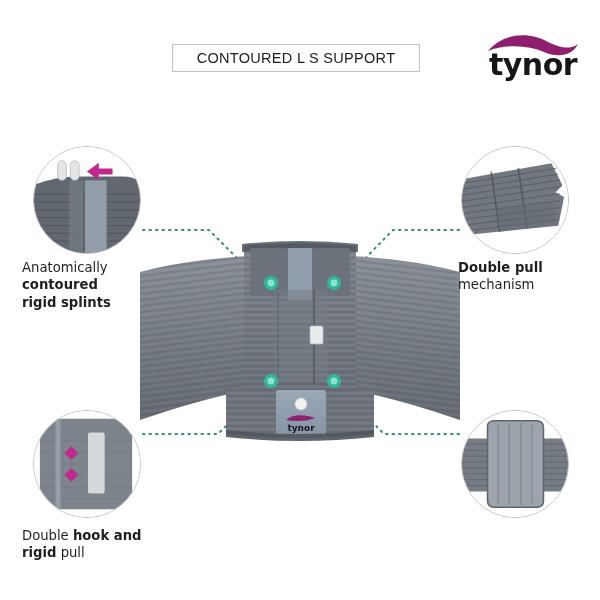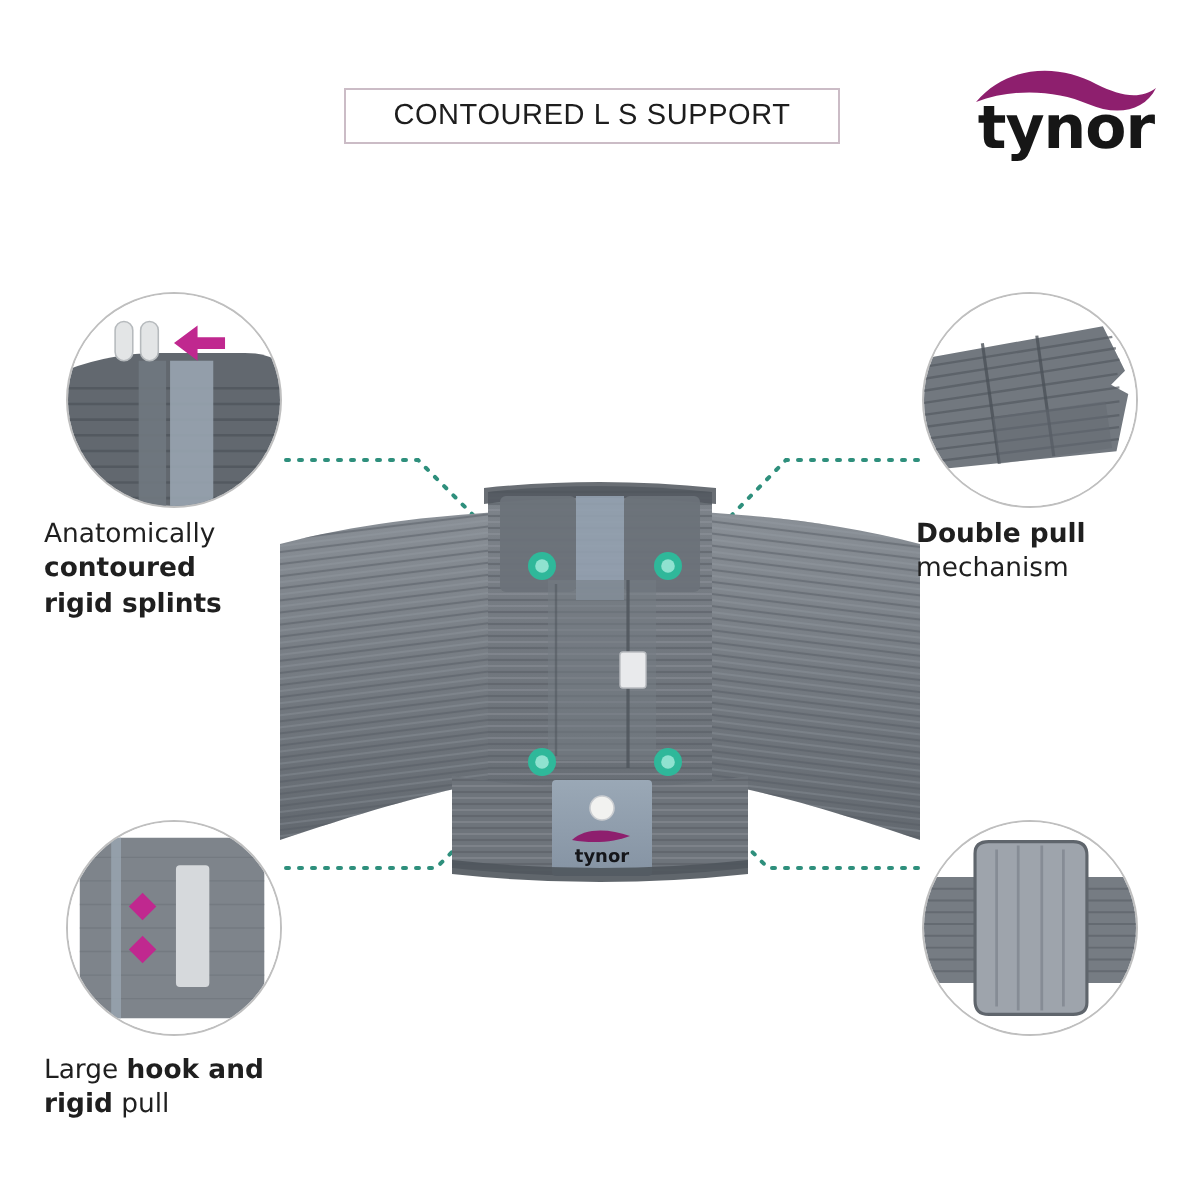--- a/index.html
+++ b/index.html
@@ -229,21 +229,21 @@
           <line x1="6" y1="78" x2="100" y2="78"></line>
         <line x1="6" y1="90" x2="100" y2="90"></line>
       </g>
       <rect x="22" y="8" width="5" height="92" fill="#9aa6b2" opacity=".8"></rect>
       <rect x="55" y="22" width="17" height="62" rx="2" fill="#d6d9dc"></rect>
       <path d="M38 36 L45 43 L38 50 L31 43 Z" fill="#c0288f"></path>
       <path d="M38 58 L45 65 L38 72 L31 65 Z" fill="#c0288f"></path>
     </svg>
   </div>
   <div class="cap cap-bl">
-    <span>Large </span><b>hook and</b><br>
+    <span>Double </span><b>hook and</b><br>
     <b>rigid</b><span> pull</span>
   </div>
 
   <div class="circle c-br">
     <svg viewBox="0 0 108 108">
       <rect width="108" height="108" fill="#ffffff"></rect>
       <path d="M-6 28 L114 28 L114 82 L-6 82 Z" fill="#767c83"></path>
       <g stroke="#5b6168" stroke-width="1" opacity=".65">
         <line x1="-6" y1="34" x2="114" y2="34"></line>
           <line x1="-6" y1="40" x2="114" y2="40"></line>

